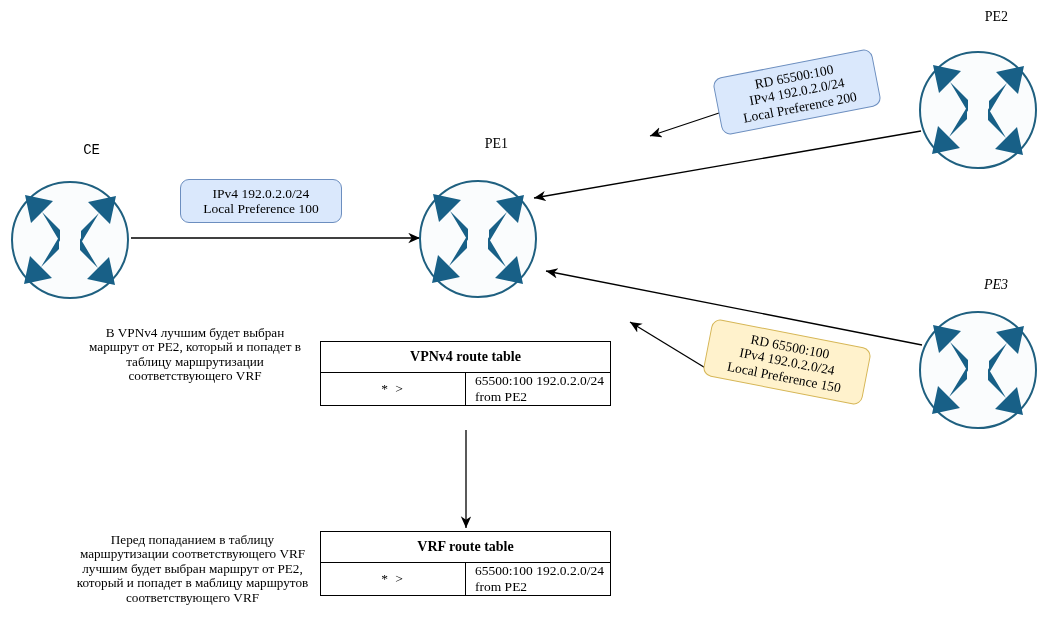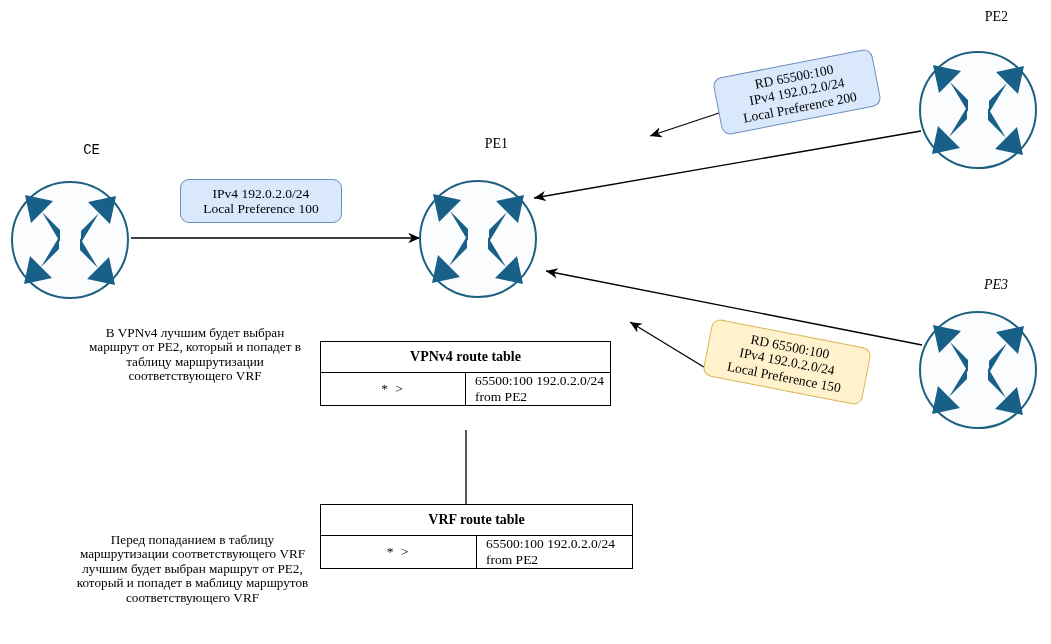--- a/index.html
+++ b/index.html
@@ -187,21 +187,21 @@
         <tr>
       <th colspan="2">VPNv4 route table</th>
     </tr>
     <tr>
       <td class="flag">* &gt;</td>
       <td class="route">65500:100 192.0.2.0/24 from  PE2</td>
     </tr>
   </tbody>
     </table>
 
-  <table class="rt" style="left:320px; top:504px; width:313px;">
+  <table class="rt" style="left:320px; top:531px; width:291px;">
     <tbody>
         <tr>
       <th colspan="2">VRF route  table</th>
     </tr>
     <tr>
       <td class="flag">* &gt;</td>
       <td class="route">65500:100 192.0.2.0/24 from  PE2</td>
     </tr>
   </tbody>
     </table>

